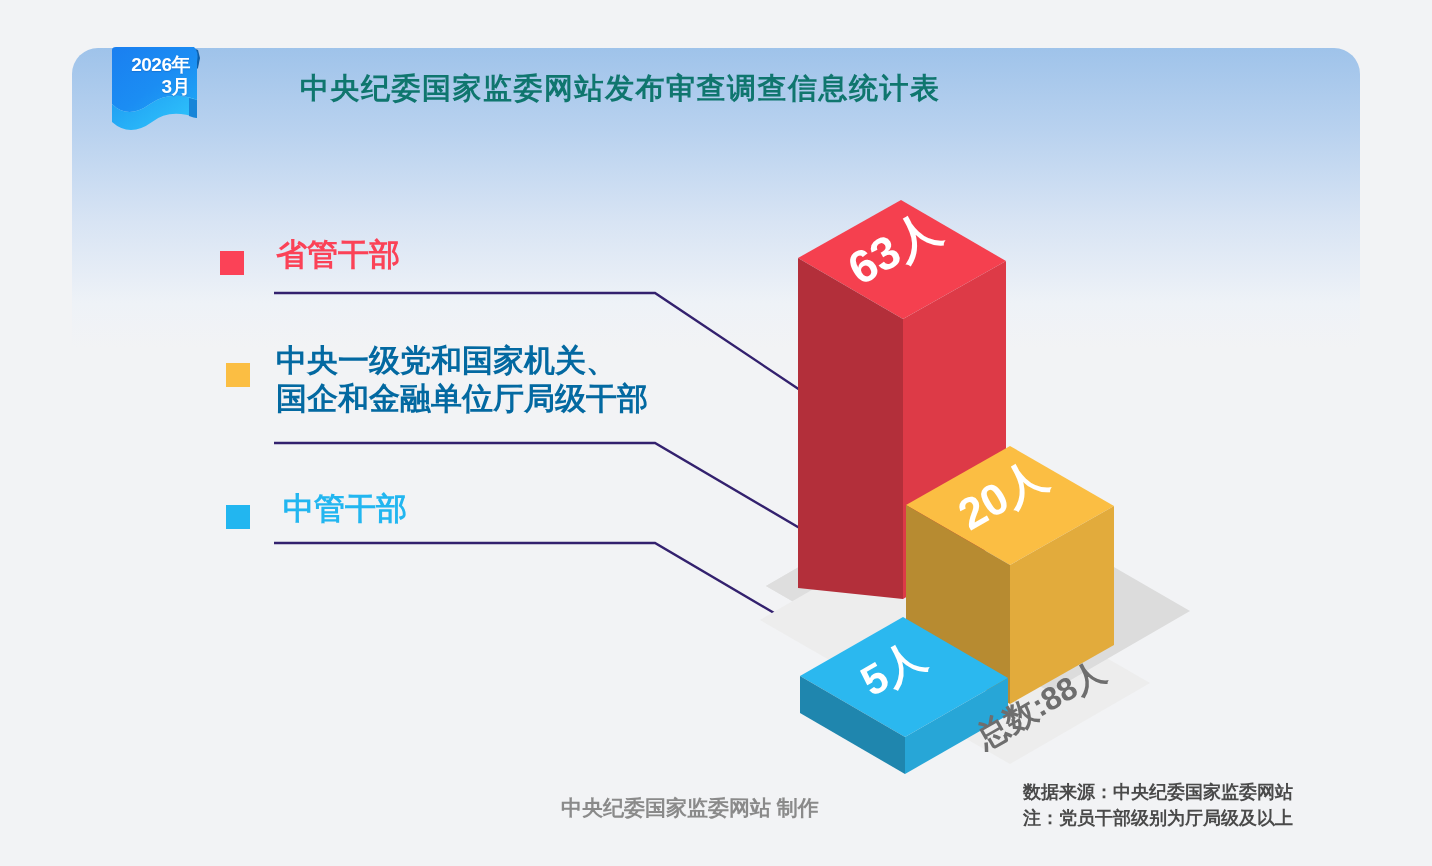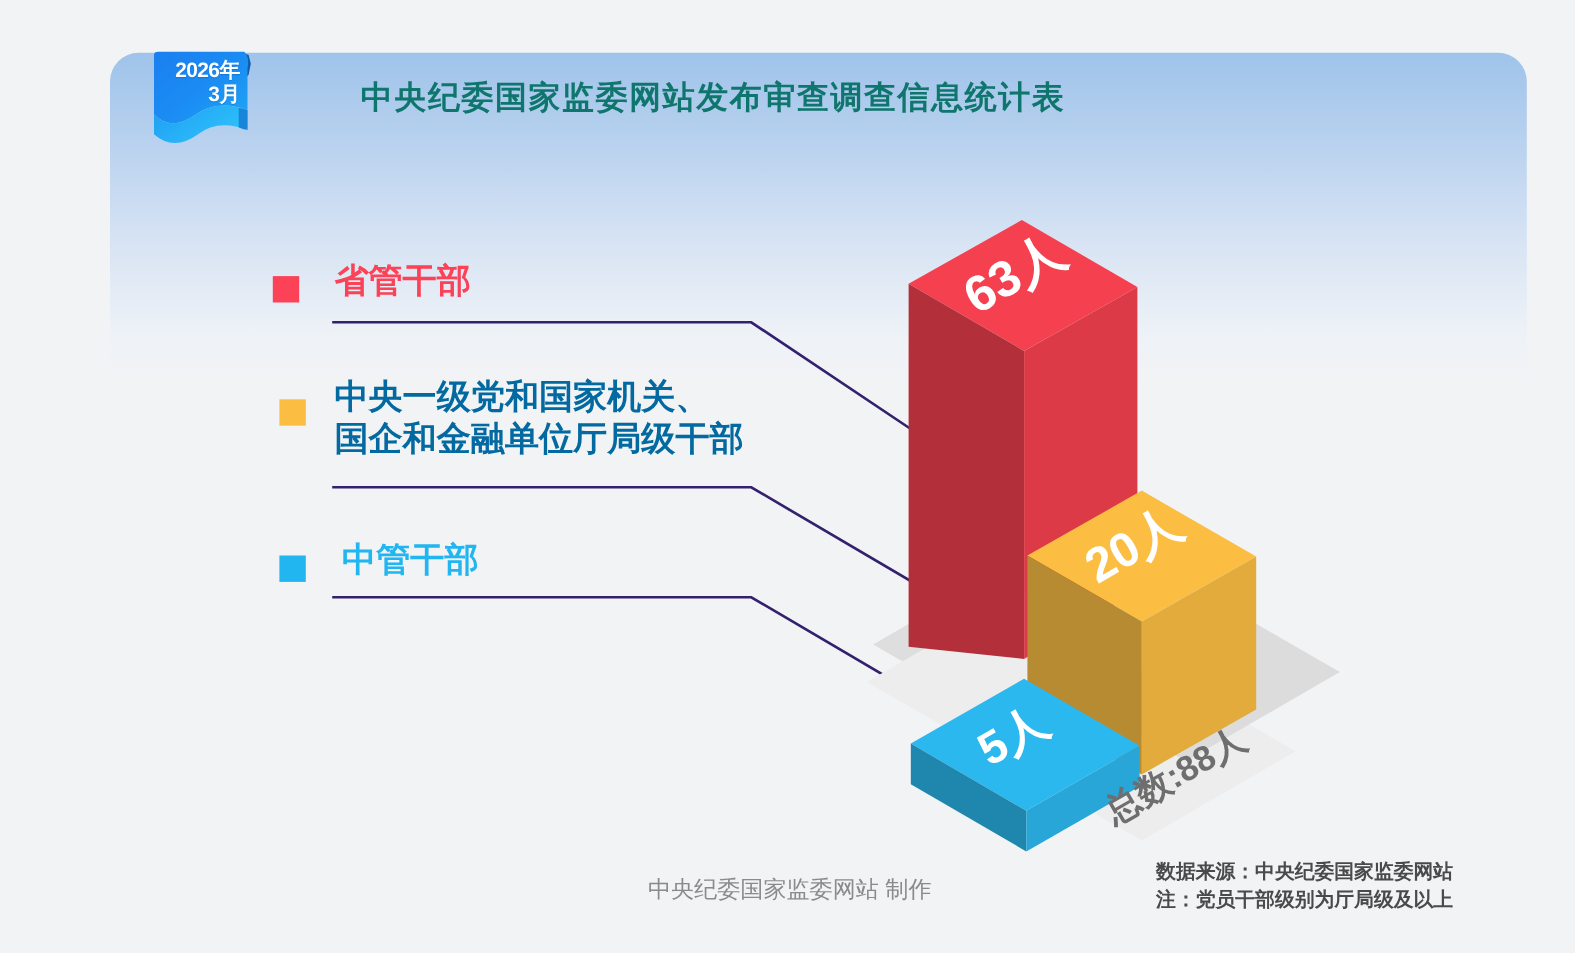--- a/index.html
+++ b/index.html
@@ -3,21 +3,21 @@
 <meta charset="utf-8">
 <style>
   html,body{margin:0;padding:0;}
   body{
     width:1432px;height:866px;
     background:#f2f3f5;
     font-family:"Liberation Sans","DejaVu Sans",sans-serif;
     overflow:hidden;
     position:relative;
   }
-  #stage{position:absolute;left:0;top:0;width:1280px;height:866px;margin-left:28px;}
+  #stage{position:absolute;left:0;top:0;width:1280px;height:866px;}
 
   
   .panel{
     position:absolute;left:72px;top:48px;width:1288px;height:300px;
     border-radius:26px 26px 0 0;
     background:linear-gradient(180deg,#9fc3ea 0%,#b9d2ef 28%,#d8e4f4 58%,#eef2f7 85%,#f2f3f5 100%);
   }
 
   
   .cal{position:absolute;left:110px;top:46px;width:92px;height:96px;}
@@ -50,21 +50,21 @@
   .li1 .sw{background:#fbbe43;left:0;top:8px;}
   .li1 .lg-label{left:50px;top:-13px;color:#0369a1;}
 
   .li2{left:226px;top:497px;}
   .li2 .sw{background:#22b6f0;left:0;top:8px;}
   .li2 .lg-label{left:57px;top:-7px;color:#22b6f0;}
 
   
   .made{
     position:absolute;left:561px;top:794px;
-    font-size:21px;color:#8a8a8a;white-space:nowrap;
+    font-size:21px;color:#8a8a8a;white-space:nowrap;font-weight:bold;
   }
   .srcbox{position:absolute;left:1023px;top:779px;text-align:left;}
   .srcbox div{
     font-size:18px;font-weight:bold;color:#4a4a4a;
     line-height:26px;white-space:nowrap;
   }
   svg{position:absolute;left:0;top:0;}
 </style>
 </head>
 <body>

